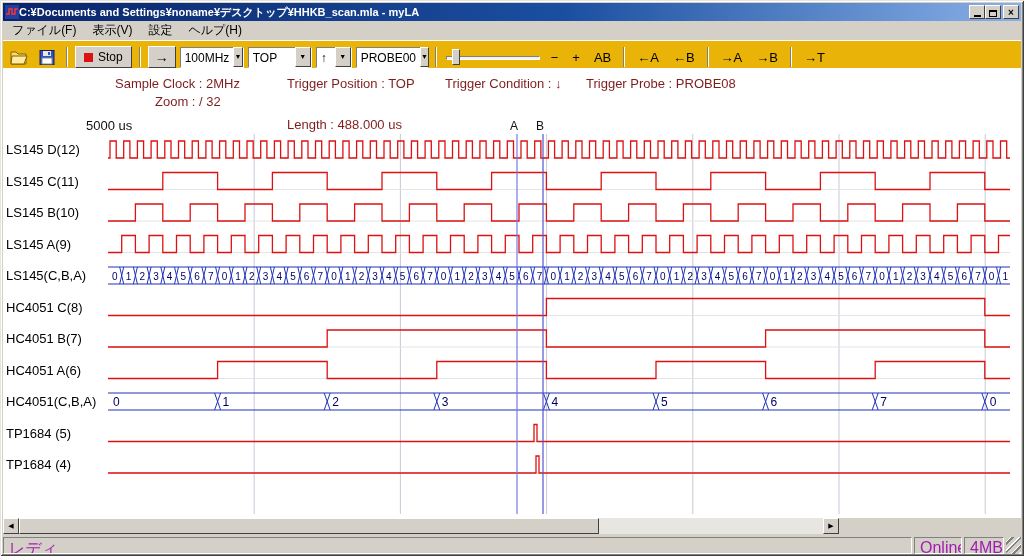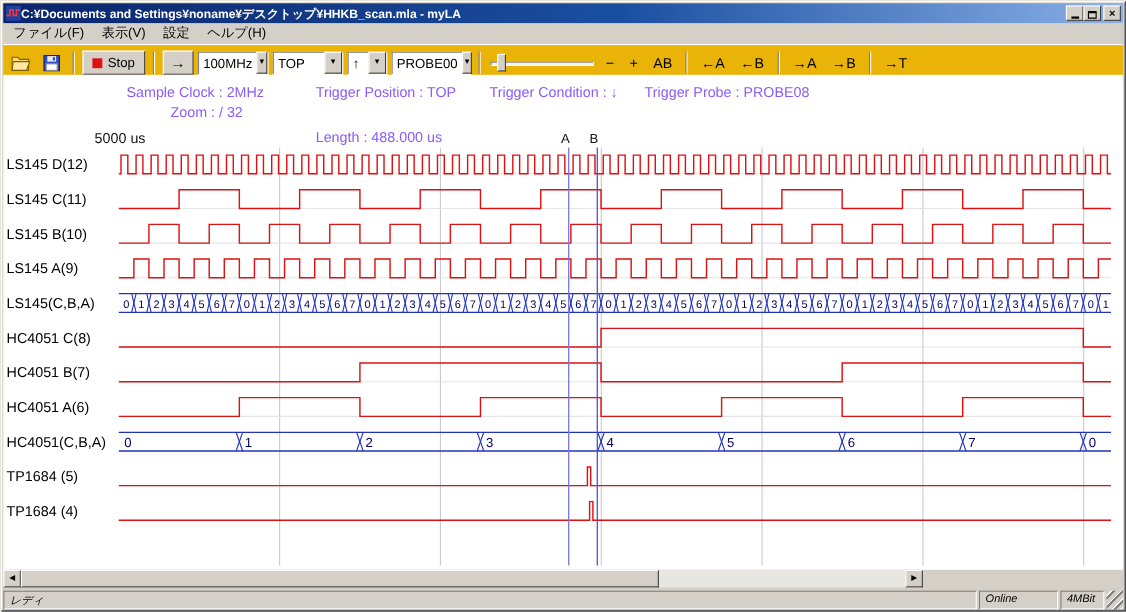--- a/index.html
+++ b/index.html
@@ -25,29 +25,29 @@
     display:flex; align-items:center; gap:5px; padding:0 8px; font-size:12px; color:#000; }
   .stop-sq { width:9px; height:9px; background:#dd1111; display:inline-block; }
   .combo { height:21px; background:#fff; border:1px solid; border-color:#808080 #fff #fff #808080; display:flex; align-items:center; font-size:12px; }
   .combo .val { padding:2px 4px 0 4px; flex:1; white-space:nowrap; color:#000; }
   .combo .drop { width:16px; background:#d4d0c8; border:1px solid; border-color:#fff #404040 #404040 #fff; font-size:7px; text-align:center; line-height:18px; color:#000; }
   .slider { position:relative; width:98px; height:20px; }
   .slider-track { position:absolute; left:2px; right:2px; top:9px; height:4px; background:#f4f2ee; border:1px solid; border-color:#808080 #fff #fff #808080; }
   .slider-thumb { position:absolute; left:8px; top:2px; width:8px; height:16px; background:#d4d0c8; border:1px solid; border-color:#fff #404040 #404040 #fff; }
   .flatbtn { background:transparent; border:none; font-size:13px; color:#000; padding:2px 5px; }
   .client { position:absolute; left:3px; top:68px; width:1018px; height:450px; background:#fff; overflow:hidden; }
-  .info-text { position:absolute; font-size:13px; color:#8b5cf6; white-space:nowrap; }
+  .info-text { position:absolute; font-size:13px; color:#7f1d1d; white-space:nowrap; }
   #wave-svg { position:absolute; left:0; top:0; font-family:"Liberation Sans", sans-serif; }
   .hscroll { position:absolute; left:3px; top:518px; width:836px; height:16px; background:#e8e6e0; display:flex; }
   .scroll-btn { width:16px; height:16px; background:#d4d0c8; border:1px solid; border-color:#fff #404040 #404040 #fff;
     font-size:7px; line-height:14px; text-align:center; color:#000; padding:0; }
   .scroll-thumb { width:580px; height:16px; background:#d4d0c8; border:1px solid; border-color:#fff #404040 #404040 #fff; }
   .scroll-track-rest { flex:1; }
   .statusbar { position:absolute; left:3px; top:537px; right:3px; height:17px; display:flex; gap:2px; align-items:stretch; }
-  .status-cell { border:1px solid; border-color:#808080 #fff #fff #808080; font-size:10px; padding:1px 5px 0 5px; color:#000000; white-space:nowrap; overflow:hidden;font-style:italic; }
+  .status-cell { border:1px solid; border-color:#808080 #fff #fff #808080; font-size:16px; padding:1px 5px 0 5px; color:#a21caf; white-space:nowrap; overflow:hidden; }
   .status-main { flex:1; }
   .grip { width:15px; background:
     repeating-linear-gradient(135deg, #d4d0c8 0 3px, #fff 3px 4px, #808080 4px 6px); }
 </style>
 </head>
 <body>
 
 <div class="window">
 
   <div class="titlebar">
@@ -414,18 +414,18 @@
 
   <div class="hscroll">
     <button class="scroll-btn">◀</button>
     <div class="scroll-thumb"></div>
     <div class="scroll-track-rest"></div>
     <button class="scroll-btn">▶</button>
   </div>
 
   <div class="statusbar">
     <div class="status-cell status-main">レディ</div>
-    <div class="status-cell" style="width:72px;">Online</div>
+    <div class="status-cell" style="width:48px;">Online</div>
     <div class="status-cell" style="width:40px;">4MBit</div>
     <div class="grip"></div>
   </div>
 
 </div>
 
 </body></html>

